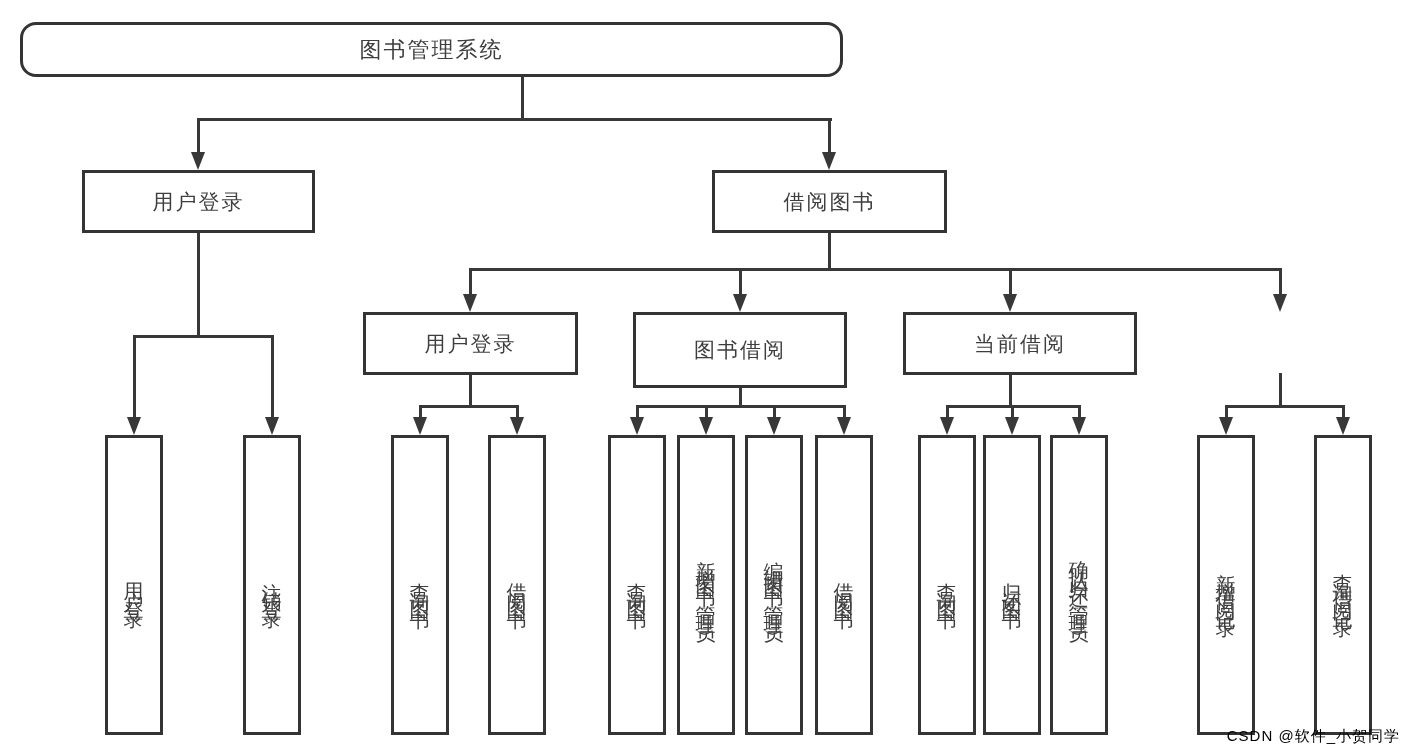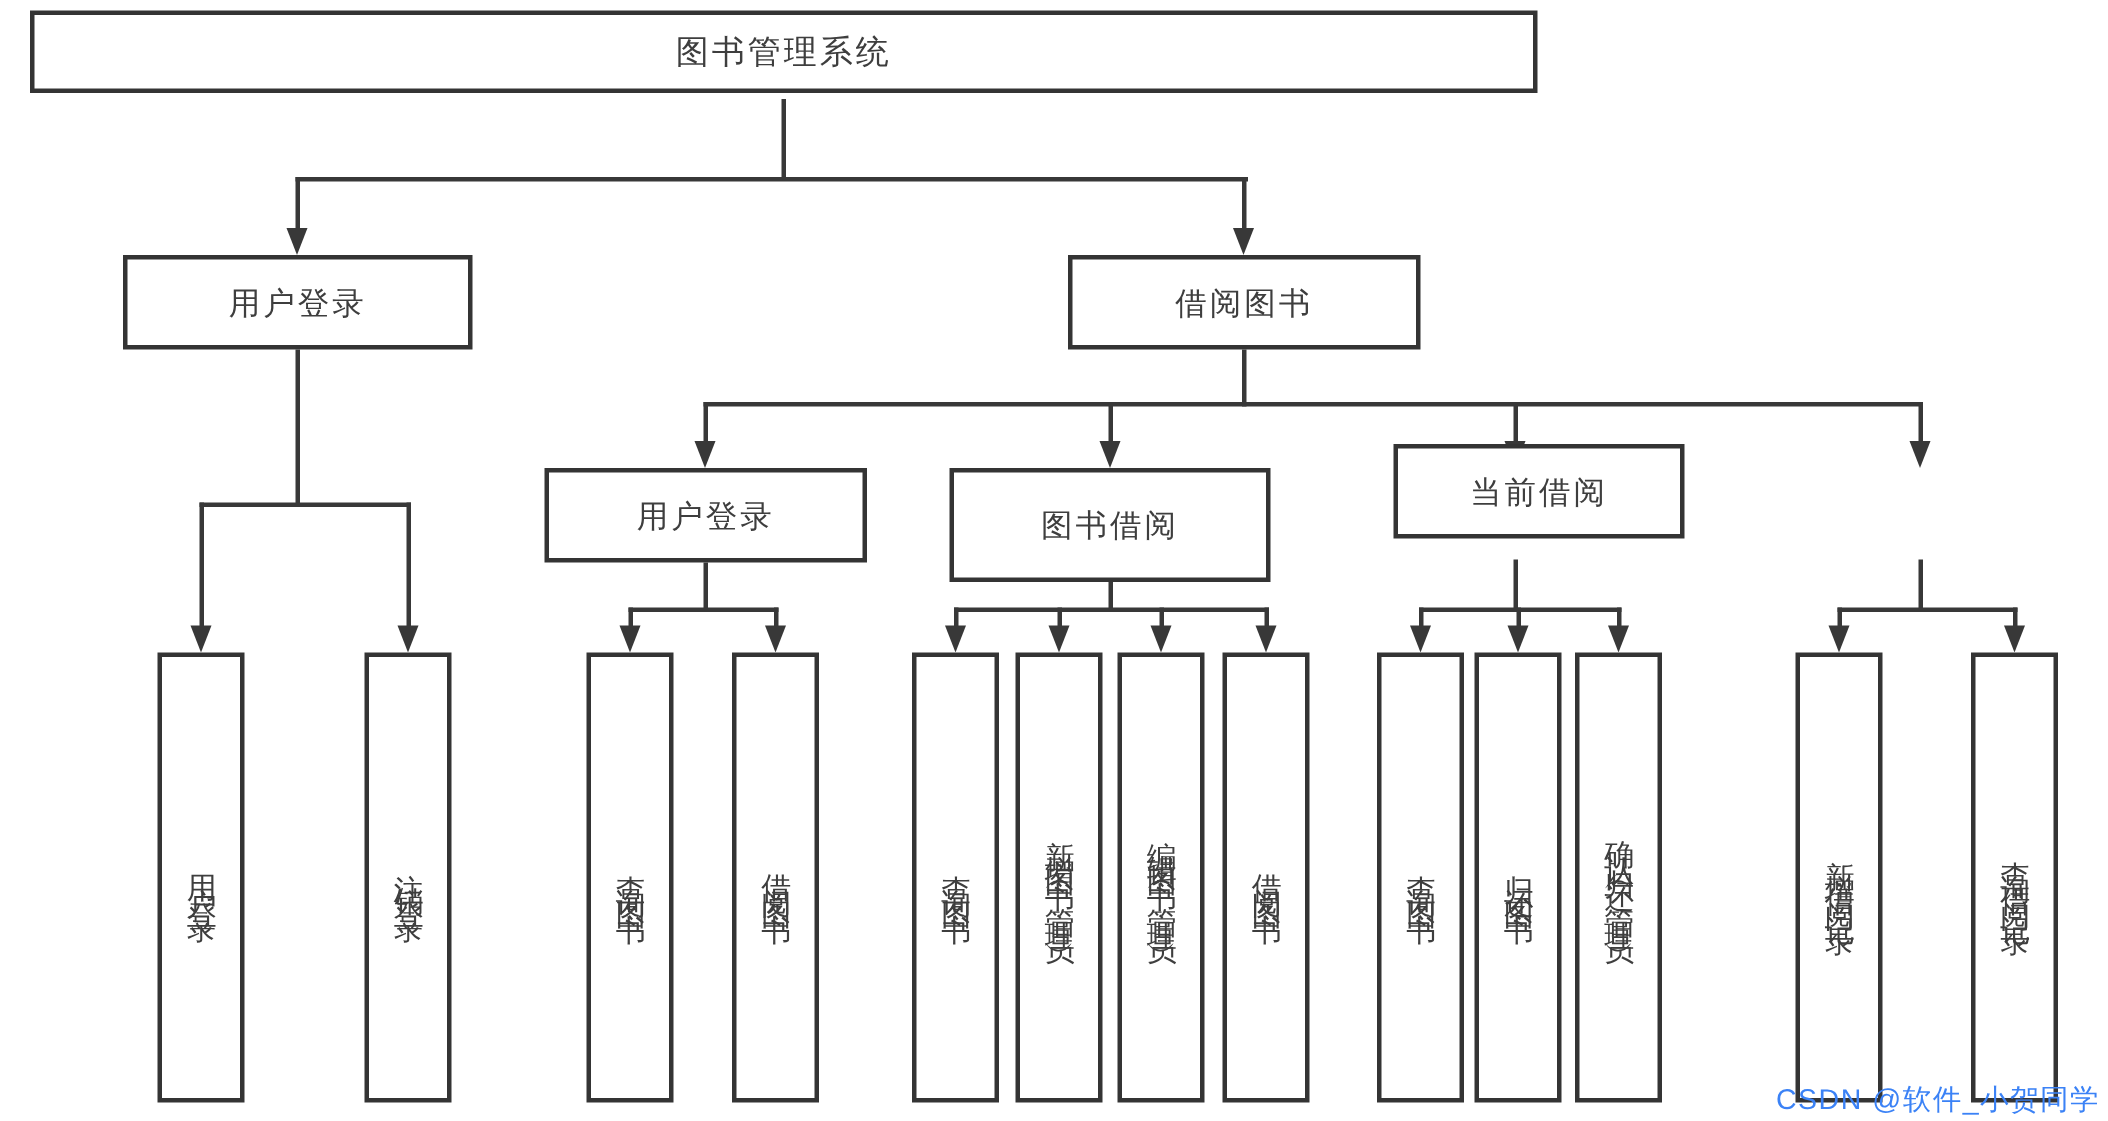--- a/index.html
+++ b/index.html
@@ -39,22 +39,22 @@
   .arrow{
     position:absolute;
     width:0;height:0;
     border-left:7px solid transparent;
     border-right:7px solid transparent;
     border-top:18px solid #383838;
   }
   .watermark{
     position:absolute;
     right:5px;bottom:1px;
-    font-size:19px;
-    color:#3b82f6;
+    font-size:15px;
+    color:#000000;
     letter-spacing:1px;
     z-index:5;
     white-space:nowrap;
     text-align:center;
   }
 </style>
 </head>
 <body>
 
 <div id="canvas">
@@ -111,38 +111,38 @@
   <div class="arrow" style="left:1005px;top:417px;"></div>
   <div class="arrow" style="left:1072px;top:417px;"></div>
 
   <div class="vl" style="left:1278.5px;top:373px;height:35px;"></div>
   <div class="hl" style="left:1224.5px;top:405px;width:120px;"></div>
   <div class="vl" style="left:1224.5px;top:405px;height:14px;"></div>
   <div class="vl" style="left:1341.5px;top:405px;height:14px;"></div>
   <div class="arrow" style="left:1219px;top:417px;"></div>
   <div class="arrow" style="left:1336px;top:417px;"></div>
 
-  <div class="box root" style="left:20px;top:7px;width:1005px;height:55px;">
+  <div class="box root" style="left:20px;top:22px;width:823px;height:55px;border-radius:16px;">
     <span class="label">图书管理系统</span>
   </div>
 
   <div class="box" style="left:82px;top:170px;width:233px;height:63px;">
     <span class="label">用户登录</span>
   </div>
   <div class="box" style="left:712px;top:170px;width:235px;height:63px;">
     <span class="label">借阅图书</span>
   </div>
 
   <div class="box" style="left:363px;top:312px;width:215px;height:63px;">
     <span class="label">用户登录</span>
   </div>
   <div class="box" style="left:633px;top:312px;width:214px;height:76px;">
     <span class="label">图书借阅</span>
   </div>
-  <div class="box" style="left:903px;top:296px;width:194px;height:63px;margin-left:26px;">
+  <div class="box" style="left:903px;top:312px;width:234px;height:63px;">
     <span class="label">当前借阅</span>
   </div>
 
   <div class="box vbox" style="left:105px;top:435px;width:58px;height:300px;">
     <span class="vtext">用户登录</span>
   </div>
   <div class="box vbox" style="left:243px;top:435px;width:58px;height:300px;">
     <span class="vtext">注销登录</span>
   </div>
 

